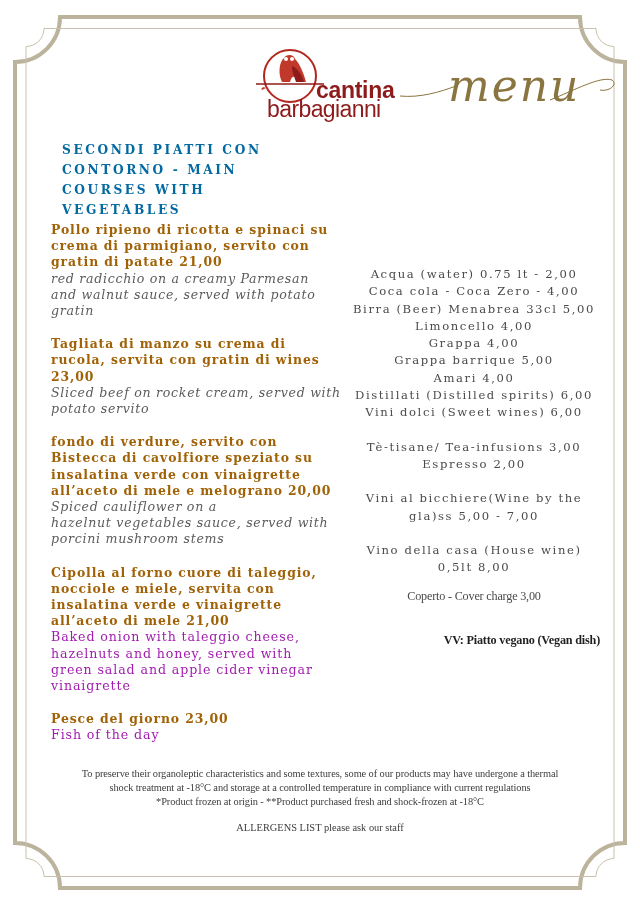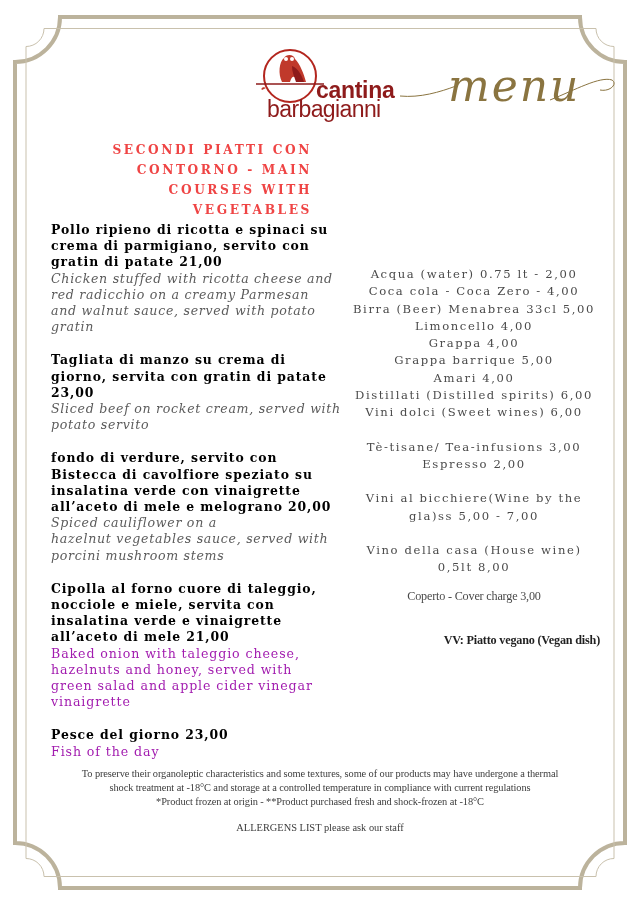--- a/index.html
+++ b/index.html
@@ -59,22 +59,22 @@
       top: 56px;
       width: 220px;
       height: 70px;
     }
     
     .section-title {
       position: absolute;
       left: 62px;
       top: 140px;
       width: 250px;
-      text-align: right;
-      color: #ef4444;
+      text-align: left;
+      color: #0369a1;
       font-family: "DejaVu Serif", serif;
       font-weight: bold;
       font-size: 12.2px;
       line-height: 20px;
       letter-spacing: 2.6px;
     }
     
     .dishes {
       position: absolute;
       left: 51px;
@@ -82,21 +82,21 @@
       width: 290px;
     }
     .dish {
       margin-bottom: 17px;
     }
     .dish-name {
       font-family: "DejaVu Serif", serif;
       font-weight: bold;
       font-size: 12.4px;
       line-height: 16.2px;
-      color: #000000;
+      color: #a16207;
       letter-spacing: 0.9px;
     }
     .dish-desc {
       font-family: "DejaVu Serif", serif;
       font-style: italic;
       font-size: 12.6px;
       line-height: 16.2px;
       color: #5b5b5b;
       letter-spacing: 0.7px;
     }
@@ -207,31 +207,30 @@
 </div>
 
 <div class="dishes">
   <div class="dish">
     <div class="dish-name">
       <div>Pollo ripieno di ricotta e spinaci su</div>
       <div>crema di parmigiano, servito con</div>
       <div>gratin di patate 21,00</div>
     </div>
     <div class="dish-desc">
-      <div>Chicken stuffed with ricotta cheese and</div>
       <div>red radicchio on a creamy Parmesan</div>
       <div>and walnut sauce, served with potato</div>
       <div>gratin</div>
     </div>
   </div>
 
   <div class="dish">
     <div class="dish-name">
       <div>Tagliata di manzo su crema di</div>
-      <div>giorno, servita con gratin di patate</div>
+      <div>rucola, servita con gratin di wines</div>
       <div>23,00</div>
     </div>
     <div class="dish-desc">
       <div>Sliced beef on rocket cream, served with</div>
       <div>potato servito</div>
     </div>
   </div>
 
   <div class="dish">
     <div class="dish-name">

